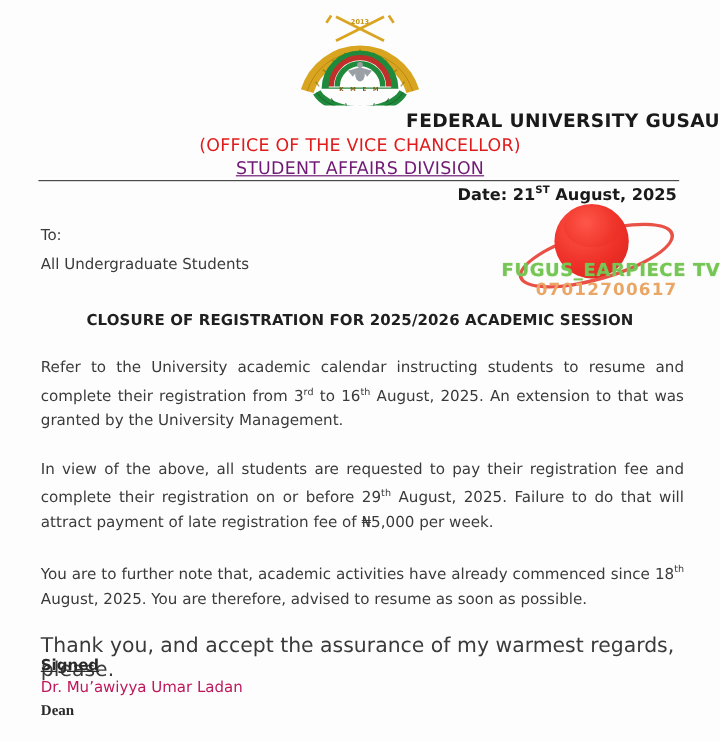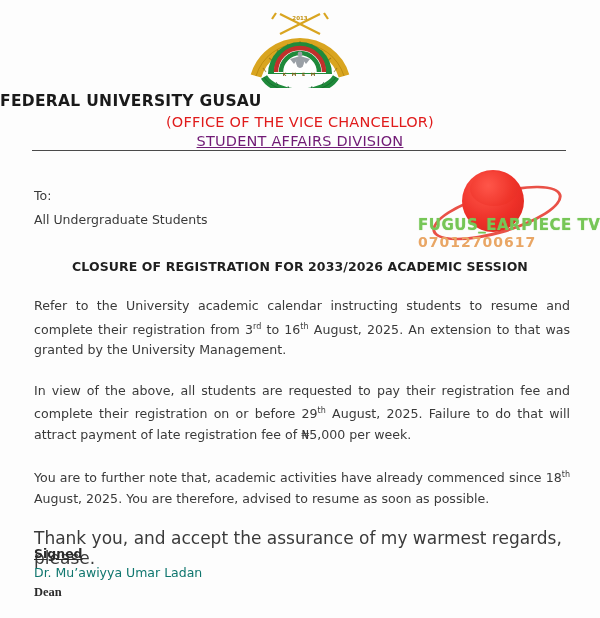--- a/index.html
+++ b/index.html
@@ -30,21 +30,21 @@
     justify-content: center;
     padding-top: 10px;
   }
   .crest {
     width: 100px;
     height: 78px;
     position: relative;
   }
 
   .org-name {
-    text-align: left;
+    text-align: right;
     font-weight: bold;
     font-size: 15.5px;
     letter-spacing: 0.3px;
     color: #1a1a1a;
     margin-top: 4px;
   }
   .org-office {
     text-align: center;
     font-weight: normal;
     font-size: 14.5px;
@@ -152,21 +152,21 @@
     letter-spacing: 0.5px;
     color: #6cc24a;
     text-shadow: 0 0 1px rgba(108,194,74,.8);
     white-space: nowrap;
   }
   .wm-phone {
     position: absolute;
     left: 0;
     top: 66px;
     width: 175px;
-    text-align: left;
+    text-align: center;
     font-weight: bold;
     font-size: 14px;
     letter-spacing: 1px;
     color: #e8a05a;
     white-space: nowrap;
   }
 
   
   .subject {
     position: absolute;
@@ -215,21 +215,21 @@
   }
   .sig-signed {
     font-size: 12.5px;
     font-weight: bold;
     color: #2a2a2a;
     line-height: 19px;
     text-decoration: underline;
   }
   .sig-name {
     font-size: 12.5px;
-    color: #0f766e;
+    color: #be185d;
     line-height: 20px;
   }
   .sig-title {
     font-size: 12.5px;
     font-weight: bold;
     color: #2a2a2a;
     line-height: 19px;
     font-family: Liberation Serif, serif;
   }
 </style>
@@ -293,33 +293,37 @@
       </svg>
     </div>
   </div>
 
   <div class="org-name">FEDERAL UNIVERSITY GUSAU</div>
   <div class="org-office">(OFFICE OF THE VICE CHANCELLOR)</div>
   <div class="org-division">STUDENT AFFAIRS DIVISION</div>
 
   <div class="rule"></div>
 
+  <div class="date-line">
+    <span>Date:</span>
+    <span>21</span><sup>ST</sup><span> August, 2025</span>
+  </div>
 
   <div class="watermark">
     <div class="wm-ring"></div>
     <div class="wm-planet"></div>
     <div class="wm-ring-mask"></div>
     <div class="wm-text">FUGUS_EARPIECE TV</div>
     <div class="wm-phone">07012700617</div>
   </div>
 
   <div class="to-label">To:</div>
   <div class="to-value">All Undergraduate Students</div>
 
-  <div class="subject">CLOSURE OF REGISTRATION FOR 2033/2026 ACADEMIC SESSION</div>
+  <div class="subject">CLOSURE OF REGISTRATION FOR 2025/2026 ACADEMIC SESSION</div>
 
   <div class="body-area">
     <p class="para">Refer to the University academic calendar instructing students to resume and complete their registration from 3<sup>rd</sup> to 16<sup>th</sup> August, 2025. An extension to that was granted by the University Management.</p>
     <p class="para">In view of the above, all students are requested to pay their registration fee and complete their registration on or before 29<sup>th</sup> August, 2025. Failure to do that will attract payment of late registration fee of ₦5,000 per week.</p>
     <p class="para last">You are to further note that, academic activities have already commenced since 18<sup>th</sup> August, 2025. You are therefore, advised to resume as soon as possible.</p>
     <p class="signoff">Thank you, and accept the assurance of my warmest regards, please.</p>
   </div>
 
   <div class="sig-block">
     <div class="sig-signed">Signed</div>

